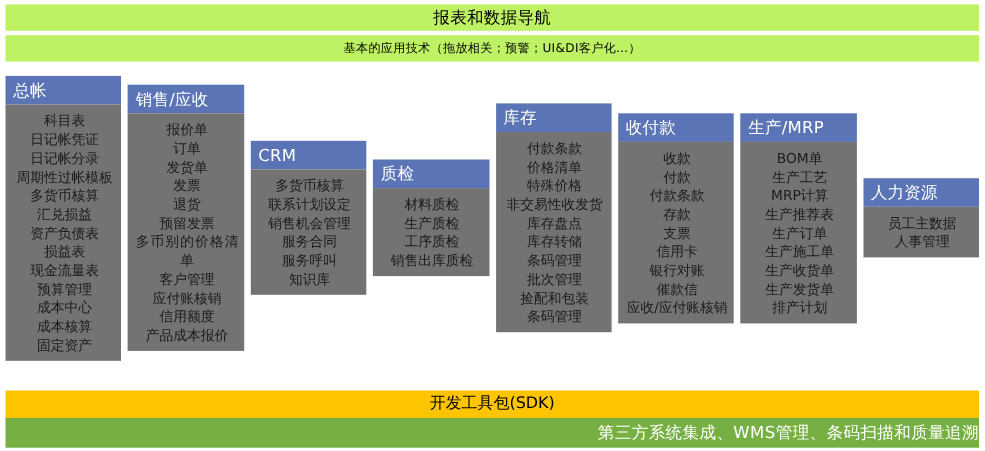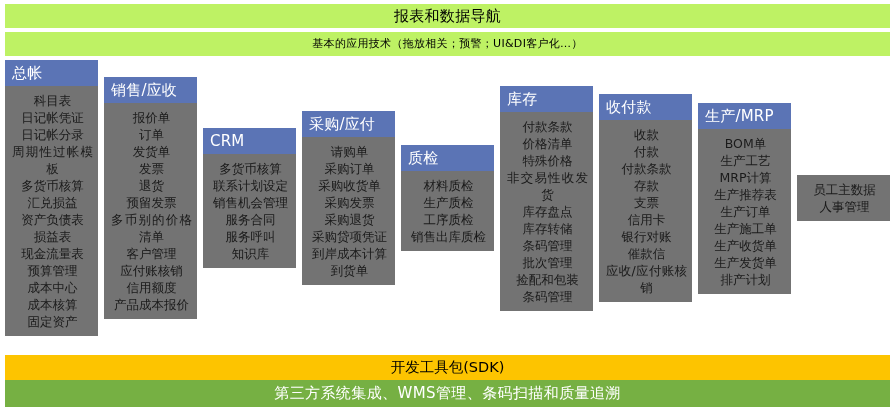--- a/index.html
+++ b/index.html
@@ -93,21 +93,21 @@
     text-align: center;
     font-size: 14.5px;
     line-height: 25px;
     height: 25px;
   }
   .green-bar {
     width: 885px;
     box-sizing: border-box;
     background: #76B043;
     color: #ffffff;
-    text-align: center;
+    text-align: right;
     font-size: 15px;
     line-height: 27px;
     height: 27px;
     letter-spacing: 0.4px;
   }
 </style>
 </head>
 <body>
 
 <div id="page">
@@ -162,35 +162,20 @@
             <li>多货币核算</li>
             <li>联系计划设定</li>
             <li>销售机会管理</li>
             <li>服务合同</li>
             <li>服务呼叫</li>
             <li>知识库</li>
           </ul>
         </div>
       </div>
       <div class="col">
-        <div class="col-header">采购/应付</div>
-        <div class="col-body">
-          <ul>
-            <li>请购单</li>
-            <li>采购订单</li>
-            <li>采购收货单</li>
-            <li>采购发票</li>
-            <li>采购退货</li>
-            <li>采购贷项凭证</li>
-            <li>到岸成本计算</li>
-            <li>到货单</li>
-          </ul>
-        </div>
-      </div>
-      <div class="col">
         <div class="col-header">质检</div>
         <div class="col-body">
           <ul>
             <li>材料质检</li>
             <li>生产质检</li>
             <li>工序质检</li>
             <li>销售出库质检</li>
           </ul>
         </div>
       </div>
@@ -237,20 +222,21 @@
             <li>生产推荐表</li>
             <li>生产订单</li>
             <li>生产施工单</li>
             <li>生产收货单</li>
             <li>生产发货单</li>
             <li>排产计划</li>
           </ul>
         </div>
       </div>
       <div class="col">
+        <div class="col-header">人力资源</div>
         <div class="col-body">
           <ul>
             <li>员工主数据</li>
             <li>人事管理</li>
           </ul>
         </div>
       </div>
     </div>
 
   <div class="bottom-wrap">

